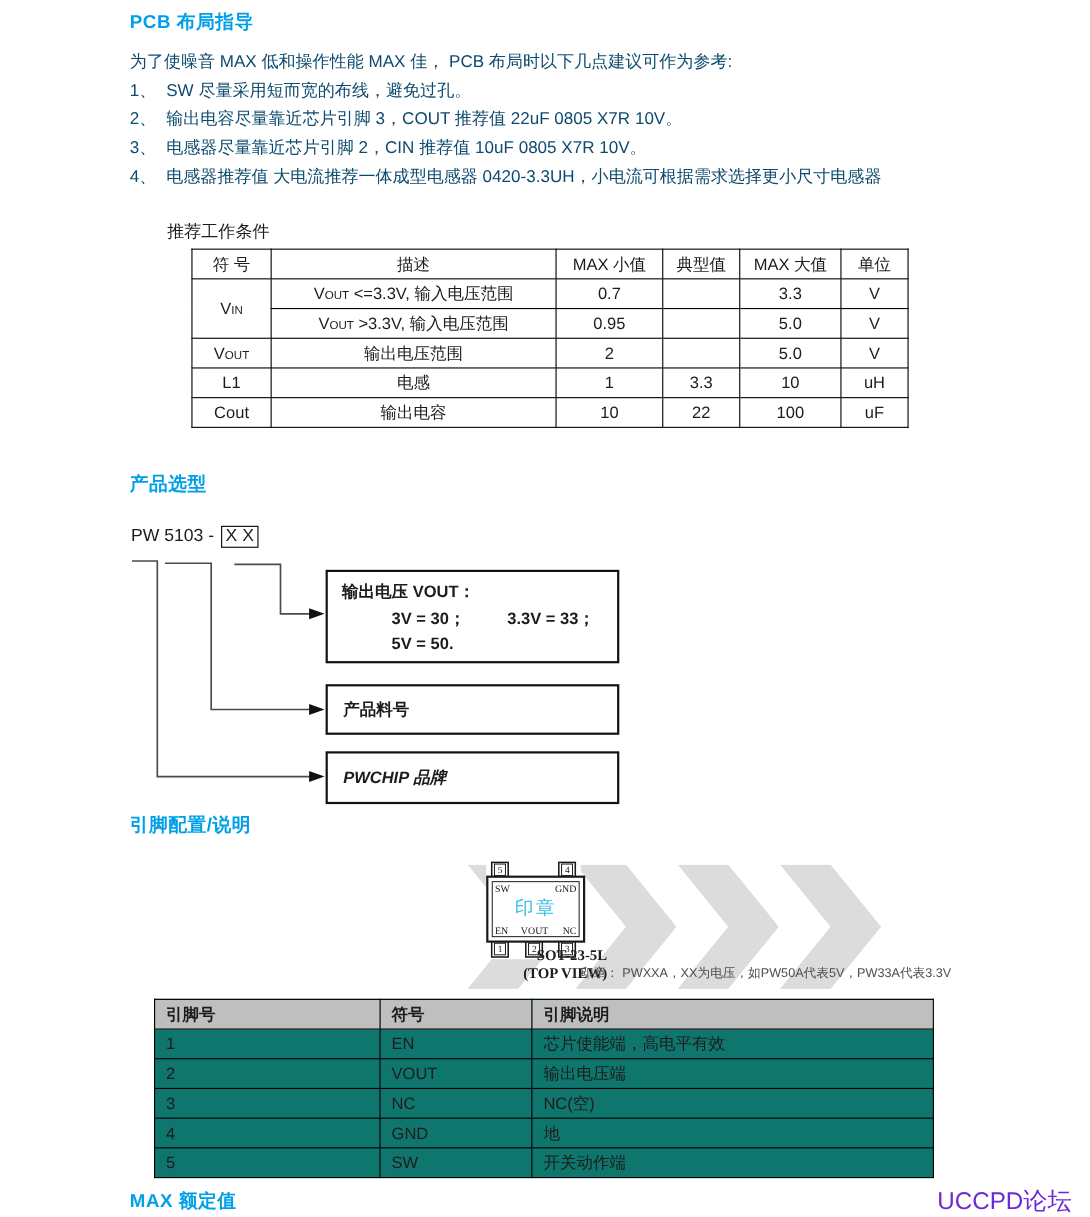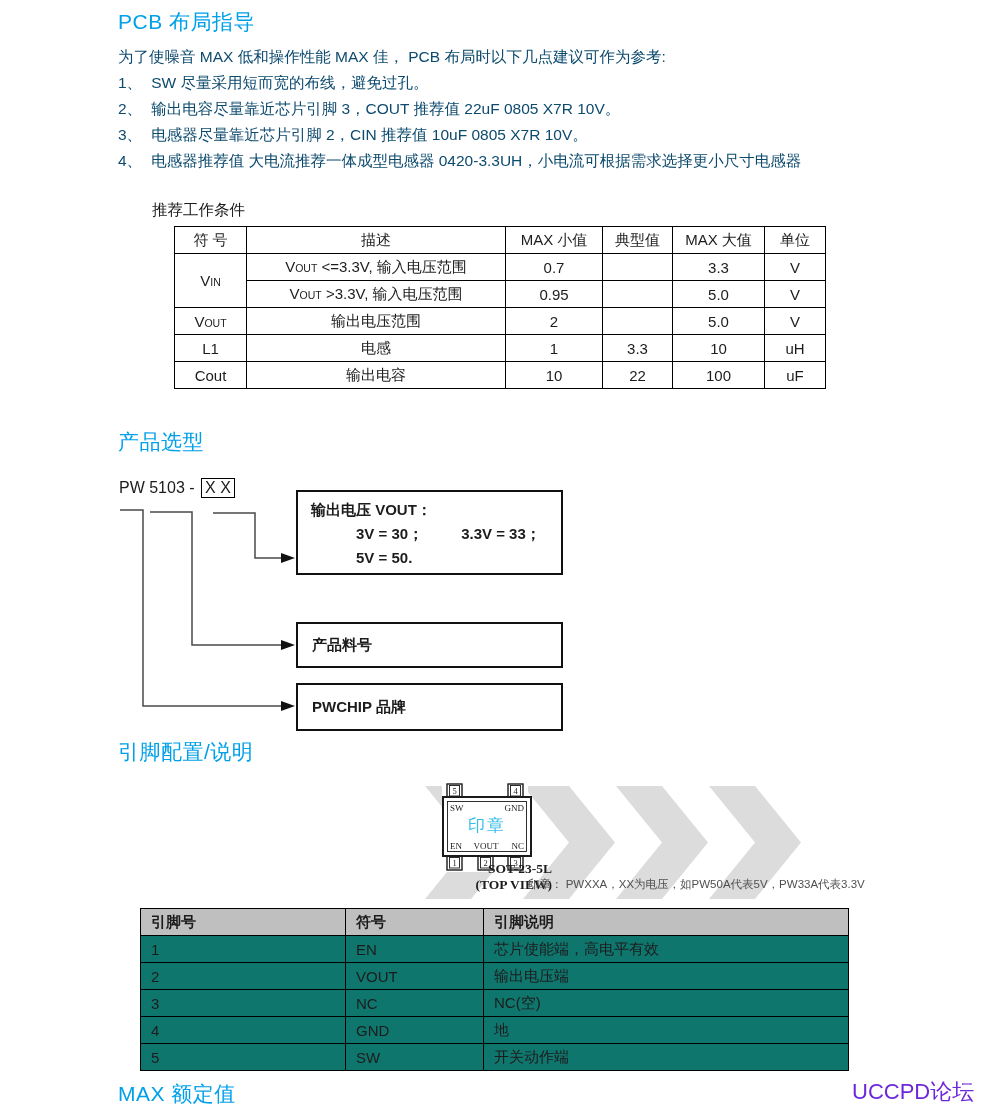--- a/index.html
+++ b/index.html
@@ -2,21 +2,21 @@
 <html><head>
 <meta charset="utf-8">
 <style>
   * { margin:0; padding:0; box-sizing:border-box; }
   html,body { background:#fff; }
   .page {
     position:relative; width:991px; height:1106px; background:#ffffff;
     font-family:"Liberation Sans", sans-serif; color:#1c1c1c; overflow:hidden;
   }
   .h-blue {
-    position:absolute; font-size:21px; font-weight:normal; color:#00a0e9;
+    position:absolute; font-size:17px; font-weight:bold; color:#00a0e9;
     letter-spacing:0.5px;
   }
   
   .bodytext { position:absolute; left:118px; top:44px; width:778px;
               font-size:15.5px; line-height:26px; color:#0c4a6e; }
   .gl-item { padding-left:24px; text-indent:-24px; }
   .gl-num  { padding-right:9px; }
   .tbl-title { position:absolute; left:152px; top:200px; font-size:15.5px; font-weight:normal; }
 
   
@@ -25,25 +25,25 @@
   table.cond td, table.cond th { border:1px solid #000; height:27px; padding:0 8px;
                font-weight:normal; text-align:center; vertical-align:middle; white-space:nowrap; }
   .smallcap { font-size:10.5px; }
 
   
   .part-number { position:absolute; left:119px; top:479px; font-size:16px; font-weight:normal; }
   .xx-box { border:1.5px solid #000; padding:0 3px 1px 3px; margin-left:2px; }
   .sel-svg { position:absolute; left:110px; top:470px; }
   .sel-box { position:absolute; left:296px; border:2px solid #111; background:#fff;
              font-size:15px; font-weight:bold; }
-  .sel-box-vout { top:490px; width:267px; height:85px; padding:9px 0 0 13px; }
+  .sel-box-vout { top:518px; width:267px; height:85px; padding:9px 0 0 13px; }
   .vout-line { padding-left:45px; margin-top:5px; }
   .vout-sp { margin-left:38px; }
   .sel-box-part  { top:622px; width:267px; height:46px; padding:12px 0 0 14px; }
-  .sel-box-brand { top:683px; width:267px; height:48px; padding:13px 0 0 14px; }
+  .sel-box-brand { top:683px; width:267px; height:48px; padding:13px 0 0 14px;font-style:italic; }
 
   
   .chev { position:absolute; top:786px; width:92px; height:113px; background:#dcdcdc;
           clip-path:polygon(0 0, 50% 0, 100% 50%, 50% 100%, 0 100%, 50% 50%); z-index:0; }
   .chip-svg { position:absolute; left:430px; top:778px; z-index:2; }
   .pkg-label { position:absolute; left:432px; top:861px; width:120px; text-align:right;
                font-family:"Liberation Serif", serif; font-weight:bold; font-size:13.5px;
                line-height:16px; z-index:2; }
   .chip-note { position:absolute; left:528px; top:877px; font-size:11.5px; color:#4f4f4f; z-index:2; }
 

